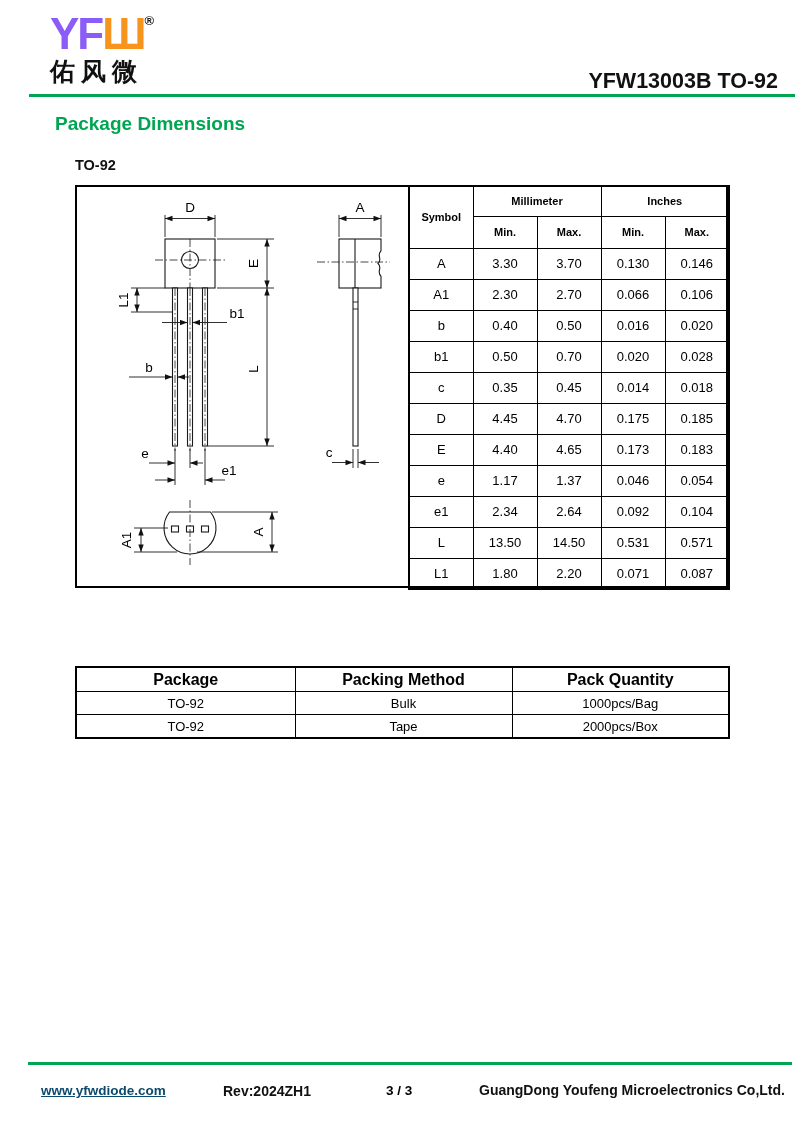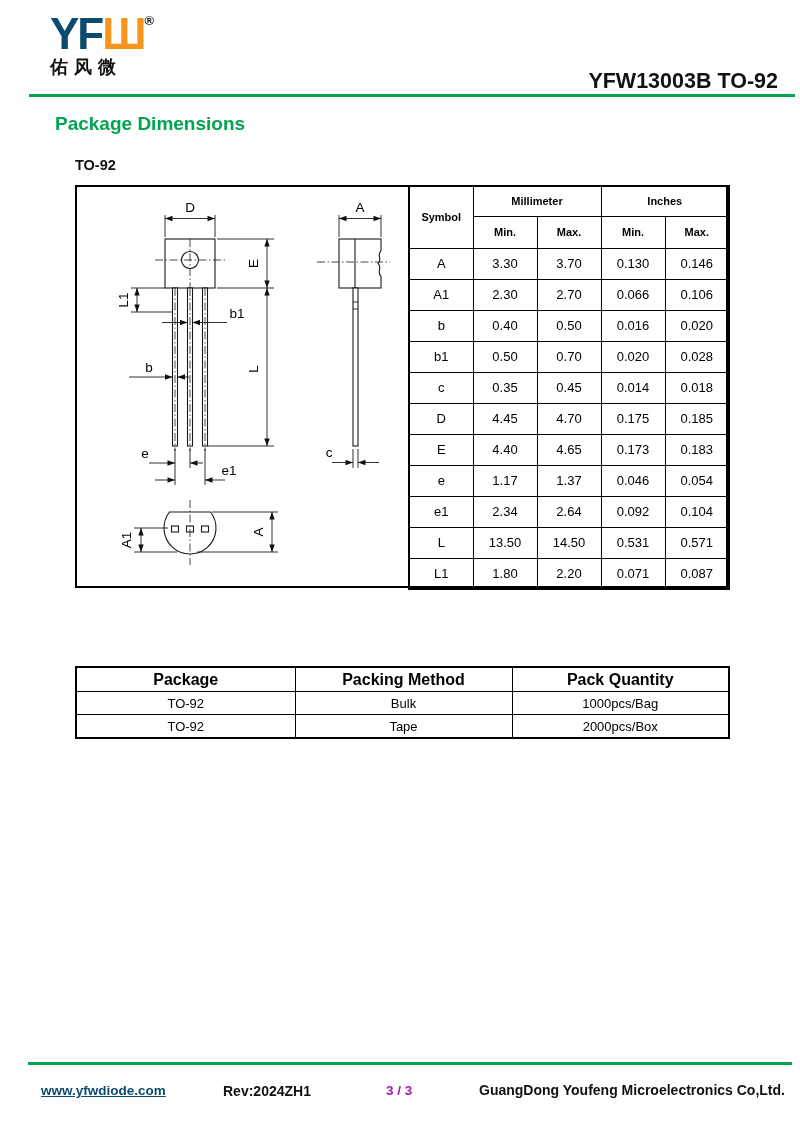--- a/index.html
+++ b/index.html
@@ -4,25 +4,25 @@
 <style>
   html,body { margin:0; padding:0; background:#e8e8e8; }
   .page {
     position:relative; width:800px; height:1131px; margin:0 auto;
     background:#ffffff; font-family:"Liberation Sans", sans-serif; color:#000;
     overflow:hidden;
   }
   
   .logo { position:absolute; left:50px; top:12px; line-height:1; }
   .logo-latin { font-weight:bold; font-size:44px; letter-spacing:-2px; }
-  .logo-green { color:#0c4a6e;text-align:right; }
+  .logo-green { color:#8b5cf6;text-align:right; }
   .logo-orange { color:#F7941D; }
   .logo-reg { font-size:13px; font-weight:bold; color:#111; vertical-align:24px; letter-spacing:0; }
-  .logo-cn { margin-top:3px; font-weight:bold; font-size:18px; letter-spacing:6px; color:#111;
-             font-family:Liberation Mono, monospace; }
+  .logo-cn { margin-top:3px; font-weight:bold; font-size:25px; letter-spacing:6px; color:#111;
+             font-family:Liberation Sans, sans-serif; }
   .doc-title { position:absolute; top:69px; right:22px; font-size:21.5px; font-weight:bold; color:#111; }
   .rule-top { position:absolute; left:29px; top:94px; width:766px; height:3px; background:#00A551; }
   .section-heading { position:absolute; left:55px; top:113px; font-size:19px; font-weight:bold; color:#00A551; }
   .pkg-label { position:absolute; left:75px; top:157px; font-size:14.5px; font-weight:bold; color:#111; }
 
   
   .diagram-box { position:absolute; left:75px; top:185px; width:653px; height:403px;
                  border:2px solid #000; box-sizing:border-box; background:#fff; }
   .diagram-box svg { position:absolute; left:0; top:0; }
   svg text { font-family:"Liberation Sans", sans-serif; font-size:13.5px; fill:#000; }
@@ -43,21 +43,21 @@
   .pack-table { position:absolute; left:75px; top:666px; width:653px; height:67px;
                 border:2px solid #000; }
   .pack-table th { font-size:16px; font-weight:bold; height:23px; }
   .pack-table td { font-size:13px; height:22px; }
 
   
   .rule-bottom { position:absolute; left:28px; top:1062px; width:764px; height:3px; background:#00A551; }
   .footer-link { position:absolute; left:41px; top:1083px; font-size:13.5px; font-weight:bold;
                  color:#0c4a6e; text-decoration:underline; cursor:pointer; }
   .footer-rev { position:absolute; left:223px; top:1083px; font-size:14px; font-weight:bold; color:#111; }
-  .footer-page { position:absolute; left:386px; top:1083px; font-size:13.5px; font-weight:bold; color:#a21caf; }
+  .footer-page { position:absolute; left:386px; top:1083px; font-size:13.5px; font-weight:bold; color:#000000; }
   .footer-company { position:absolute; left:479px; top:1082px; font-size:14px; font-weight:bold; color:#111; }
 </style>
 </head>
 <body>
 
 <div class="page">
 
   <div class="logo">
     <div class="logo-latin"><span class="logo-green">YF</span><span class="logo-orange">Ш</span><span class="logo-reg">®</span></div>
     <div class="logo-cn">佑风微</div>

